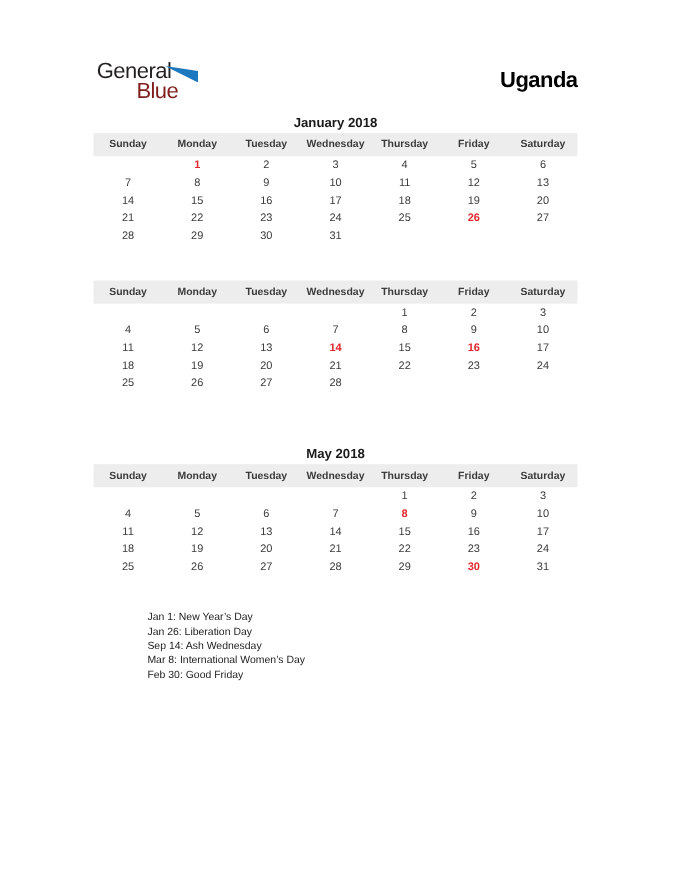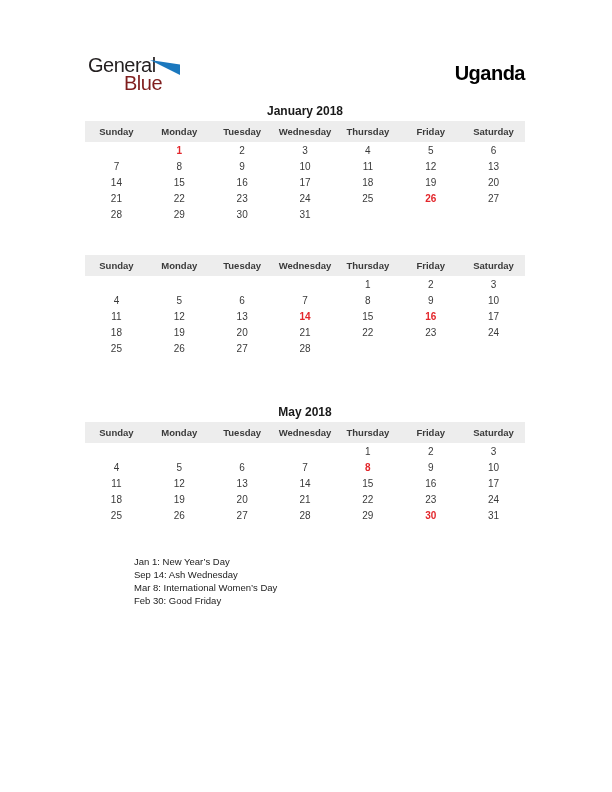--- a/index.html
+++ b/index.html
@@ -259,18 +259,19 @@
           <div class="day-cell">28</div>
           <div class="day-cell">29</div>
           <div class="day-cell holiday">30</div>
           <div class="day-cell">31</div>
         </div>
       </div>
   </div>
 
   <div class="legend">
       <div class="legend-item">Jan 1: New Year’s Day</div>
+      <div class="legend-item">Jan 26: Liberation Day</div>
       <div class="legend-item">Sep 14: Ash Wednesday</div>
       <div class="legend-item">Mar 8: International Women’s Day</div>
       <div class="legend-item">Feb 30: Good Friday</div>
     </div>
 
 </div>
 
 </body></html>

